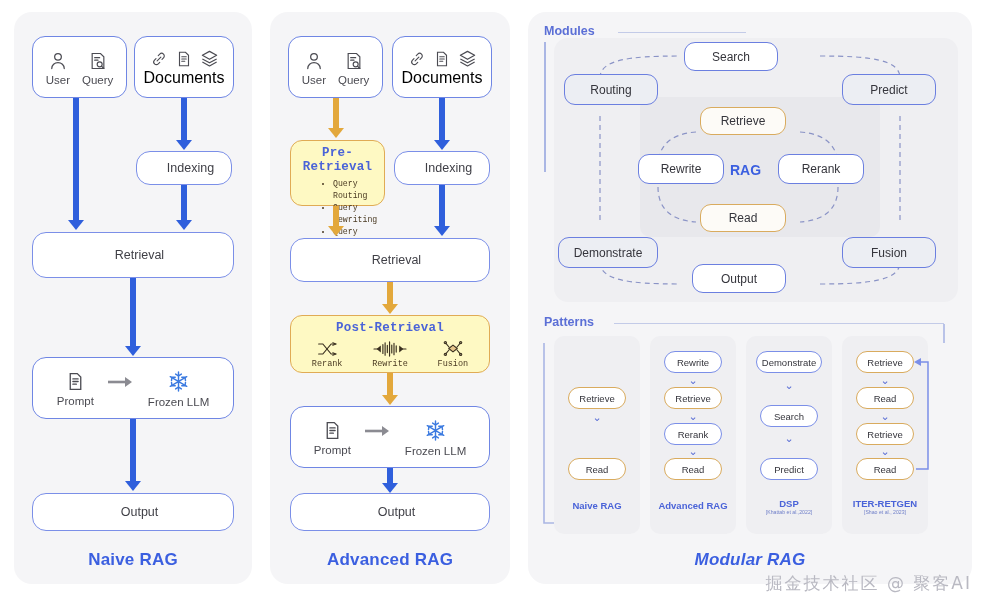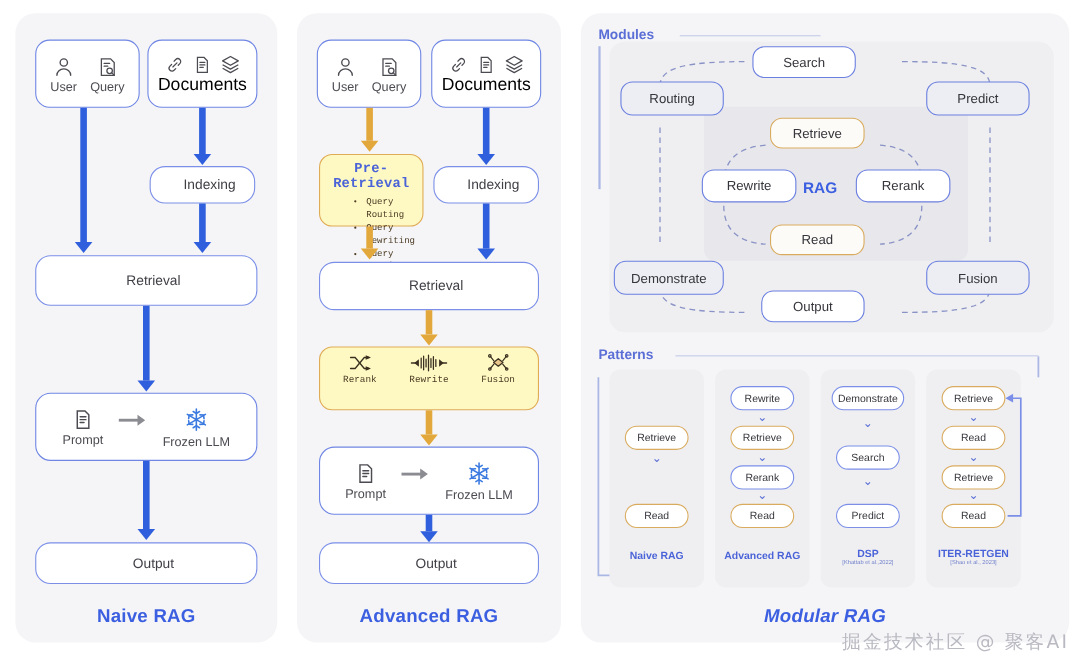--- a/index.html
+++ b/index.html
@@ -278,20 +278,21 @@
     </div>
 
     <div class="node wide" style="left:20px;top:226px;width:200px;height:44px;">Retrieval</div>
 
     <div class="arrow gold" style="left:110px;top:270px;width:20px;height:32px;">
       <div class="shaft" style="top:0;height:22px;"></div>
         <div class="head"></div>
     </div>
 
     <div class="obox" style="left:20px;top:303px;width:200px;height:58px;">
+      <div class="otitle">Post-Retrieval</div>
       <div class="orow">
         <div class="oc">
           <span>
             <svg width="20" height="16" viewBox="0 0 24 18" fill="none" stroke="#3a3020" stroke-width="1.4" stroke-linecap="round">
               <path d="M2 3h5l10 12h5"></path>
                 <path d="M2 15h5l10-12h5"></path>
               <path d="M19 1.5 22.5 3 19 4.5"></path>
                 <path d="M19 13.5 22.5 15 19 16.5"></path>
             </svg>
           </span>

